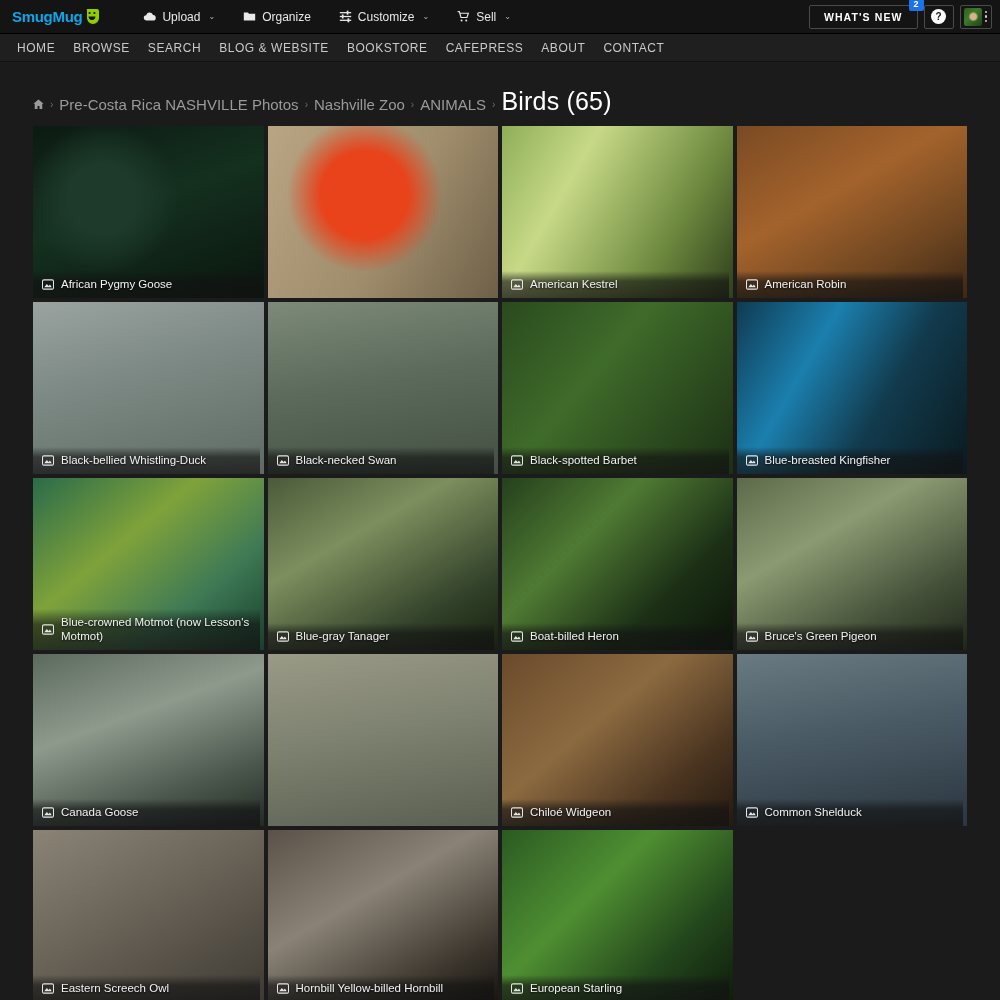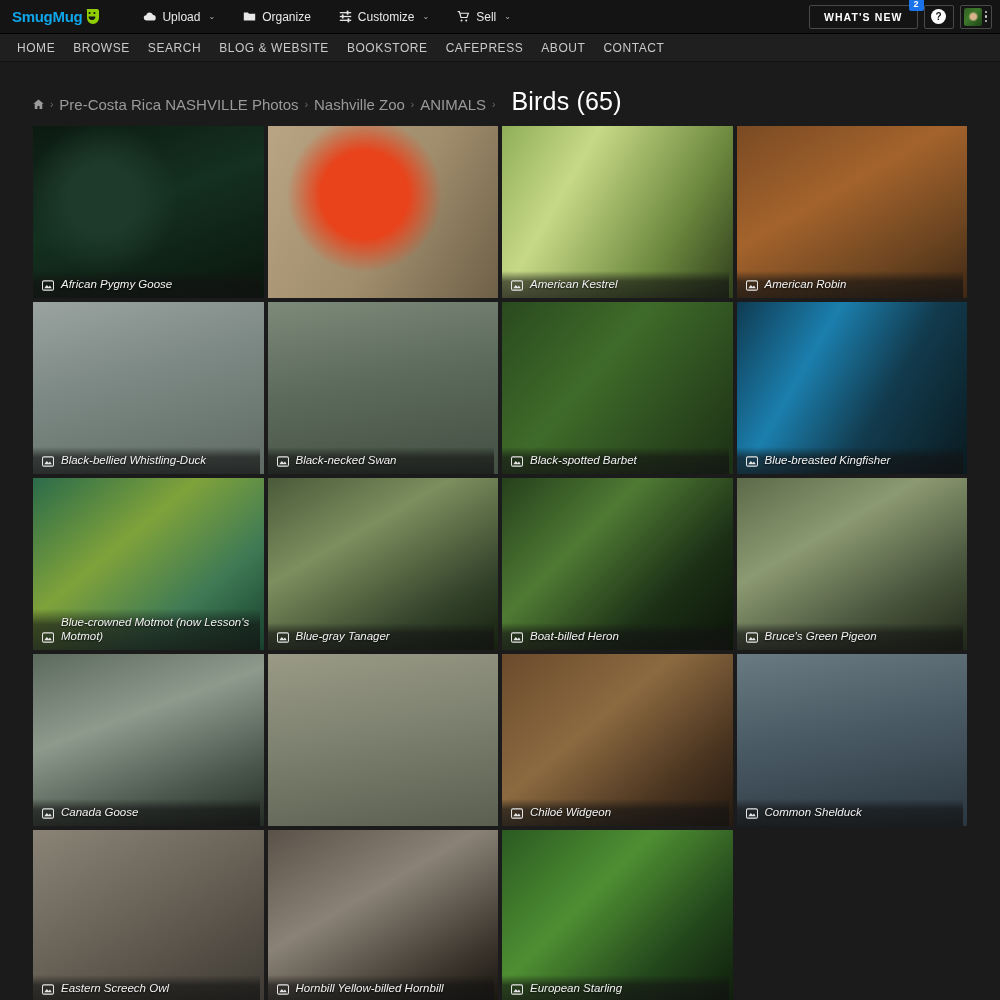--- a/index.html
+++ b/index.html
@@ -85,42 +85,41 @@
   
   .crumbwrap {
     display: flex; align-items: baseline;
     padding: 27px 0 12px 33px;
   }
   .crumbs { display: flex; align-items: center; gap: 6px; }
   .crumb { color: #9a9a9a; font-size: 15px; }
   .crumb.home svg { fill: #9a9a9a; width: 11px; height: 11px; display: block; }
   .sep { color: #6e6e6e; font-size: 10px; }
   .page-title {
-    color: #fff; font-size: 25px; font-weight: 300; margin-left: 16px;
+    color: #fff; font-size: 25px; font-weight: 300; margin-left: 6px;
     letter-spacing: 0.2px; line-height: 1;
   }
 
   
   .grid {
     padding: 0 33px; width: 1000px;
     display: grid;
     grid-template-columns: repeat(4, 1fr);
     gap: 4px;
   }
   .tile {
     position: relative; overflow: hidden;
     height: 172px;
   }
   .tile .photo { position: absolute; inset: 0; }
   .cap {
     position: absolute; left: 0; right: 4px; bottom: 0;
     background: linear-gradient(to bottom, rgba(18,18,18,0) 0%, rgba(18,18,18,0.62) 38%, rgba(18,18,18,0.74) 100%);
-    display: flex; align-items: flex-end; gap: 7px;
+    display: flex; align-items: center; gap: 7px;
     padding: 6px 8px 7px 9px;
-    font-style: italic;
   }
   .cap-ico { flex: 0 0 auto; margin-top: 1px; }
   .cap-ico svg { display: block; width: 12px; height: 11px; }
   .cap-text {
     color: #f2f2f2; font-size: 11.5px; line-height: 14px;
     text-shadow: 0 1px 2px rgba(0,0,0,0.8);
   }
 </style>
 </head>
 <body>

